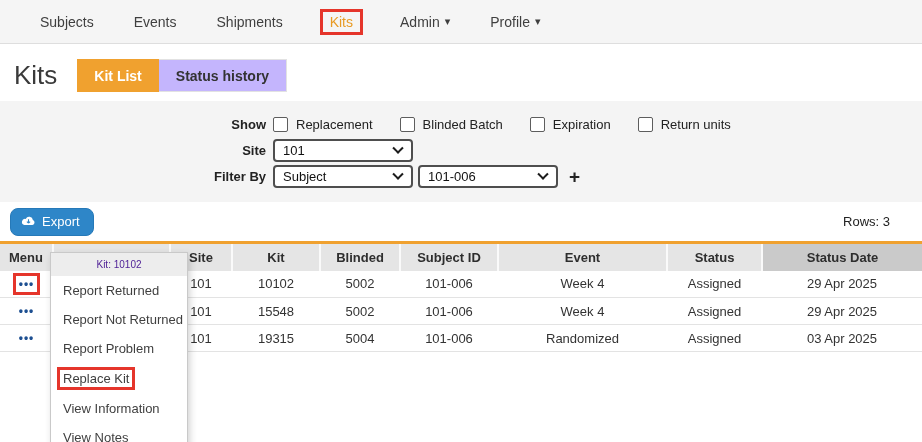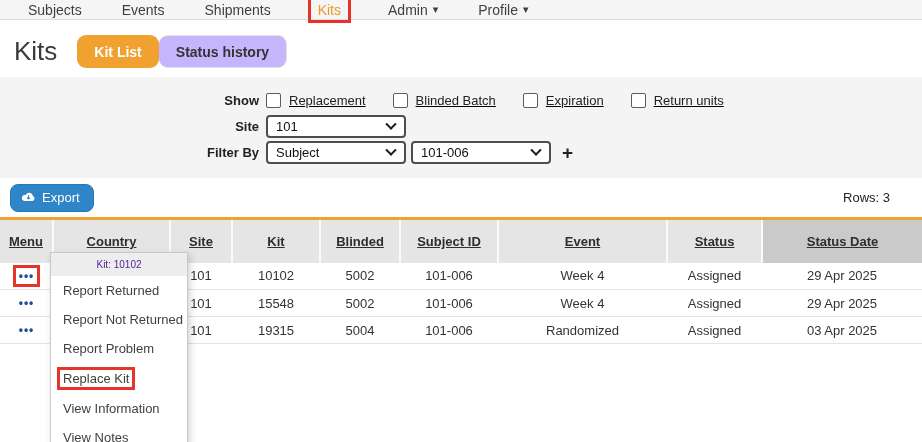--- a/index.html
+++ b/index.html
@@ -1,42 +1,42 @@
 <!DOCTYPE html>
 <html><head>
 <meta charset="utf-8">
 <style>
   * { margin:0; padding:0; box-sizing:border-box; }
   html,body { width:922px; height:442px; background:#fff; overflow:hidden;
     font-family:"Liberation Sans", sans-serif; position:relative; }
 
   
-  .navbar { height:20px; background:#f5f5f5; border-bottom:1px solid #dedede;
-    display:flex; align-items:center; padding-left:8px; }
+  .navbar { height:44px; background:#f5f5f5; border-bottom:1px solid #dedede;
+    display:flex; align-items:center; padding-left:20px; }
   .nav-item { padding:0 20px; font-size:14px; color:#3f3f3f; cursor:pointer;
     display:flex; align-items:center; gap:5px; white-space:nowrap; }
   .nav-item .caret { font-size:11px; color:#3f3f3f; line-height:1; }
   .nav-item.active { color:#e89b25; }
   .nav-kits-box { padding:2px 7px; outline:3px solid #e5352b; }
 
   
   .page-head { height:57px; display:flex; align-items:center; padding:6px 0 0 14px; }
   .page-title { font-size:26px; color:#3a3a3a; margin-right:20px; }
   .tabs { display:flex; align-items:stretch; height:33px; }
   .tab { display:flex; align-items:center; padding:0 17px; font-size:14px;
-    font-weight:bold; cursor:pointer;border-radius:9px; }
+    font-weight:bold; cursor:pointer; }
   .tab.active { background:#f0a12f; color:#fff; }
   .tab.inactive { background:#c4b5fd; color:#333; border:1px solid #e2e2e2; border-left:none; }
 
   
-  .filter-panel { background:#f4f4f4; padding:9px 0 11px 0; }
+  .filter-panel { background:#f4f4f4; padding:9px 0 11px 7px; }
   .filter-row { display:flex; align-items:center; margin:3px 0; min-height:23px; }
   .filter-label { width:266px; text-align:right; padding-right:7px; font-size:13px;
     font-weight:bold; color:#222; flex:0 0 266px; }
-  .cb-group { display:flex; align-items:flex-start; margin-right:27px;text-decoration:underline; }
+  .cb-group { display:flex; align-items:flex-start; margin-right:27px; }
   .cb-group input[type=checkbox] { appearance:none; -webkit-appearance:none;
     width:15px; height:15px; border:1.5px solid #5d5d5d; border-radius:2px;
     background:#fff; cursor:pointer; }
   .cb-label { font-size:13px; color:#222; margin-left:8px; }
   .select { width:140px; height:23px; background:#fff; border:2px solid #4e4e4e;
     border-radius:4px; display:flex; align-items:center; padding:0 9px 0 8px;
     font-size:13px; color:#111; margin-right:5px; cursor:pointer; }
   .select .chev { width:8px; height:8px; border-right:2.2px solid #1c1c1c;
     border-bottom:2.2px solid #1c1c1c; transform:rotate(45deg) translate(-2px,-2px);
     margin-left:auto; }
@@ -48,21 +48,21 @@
     justify-content:space-between; padding:0 32px 0 10px; background:#fff; }
   .export-btn { background:#2e86c8; border:1px solid #2679b8; color:#fff;
     font-size:13px; border-radius:8px; padding:5px 13px 6px 10px; display:flex;
     align-items:center; gap:6px; cursor:pointer; }
   .rows-count { font-size:13px; color:#222; }
 
   
   table { width:922px; border-collapse:collapse; table-layout:fixed;
     border-top:3px solid #f0a12f; }
   th { background:#e5e5e5; font-size:13px; font-weight:bold; color:#2e2e2e;
-    height:44px; border-right:2px solid #fafafa; cursor:pointer;text-decoration:underline; }
+    height:28px; border-right:2px solid #fafafa; cursor:pointer; }
   th:last-child { background:#cacaca; border-right:none; }
   td { font-size:13px; color:#333; height:27px; text-align:center;
     border-bottom:1px solid #e3e3e3; background:#fff; overflow:hidden;
     white-space:nowrap; }
   .dots-btn { color:#1d4f91; font-weight:bold; font-size:12px; letter-spacing:1px;
     cursor:pointer; background:none; border:none; padding:1px 3px;
     font-family:"Liberation Sans", sans-serif; }
   .dots-red-box { outline:3px solid #e5352b; }
 
   

